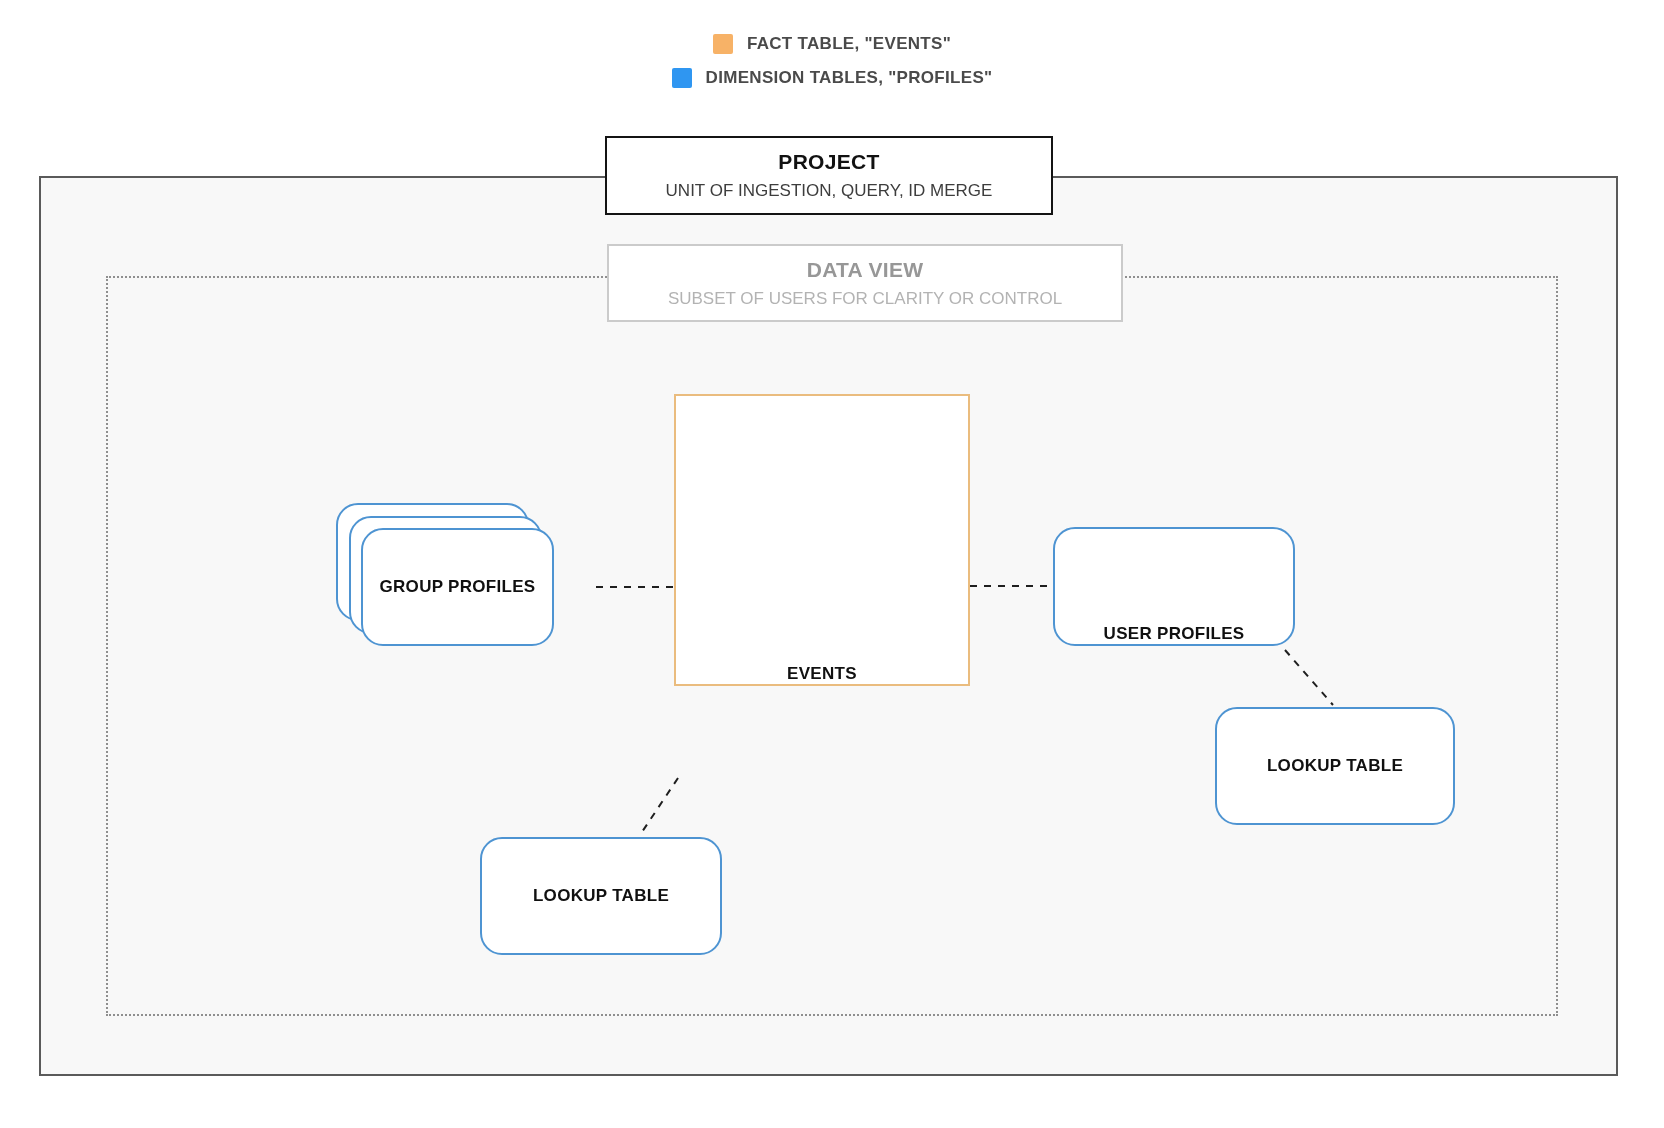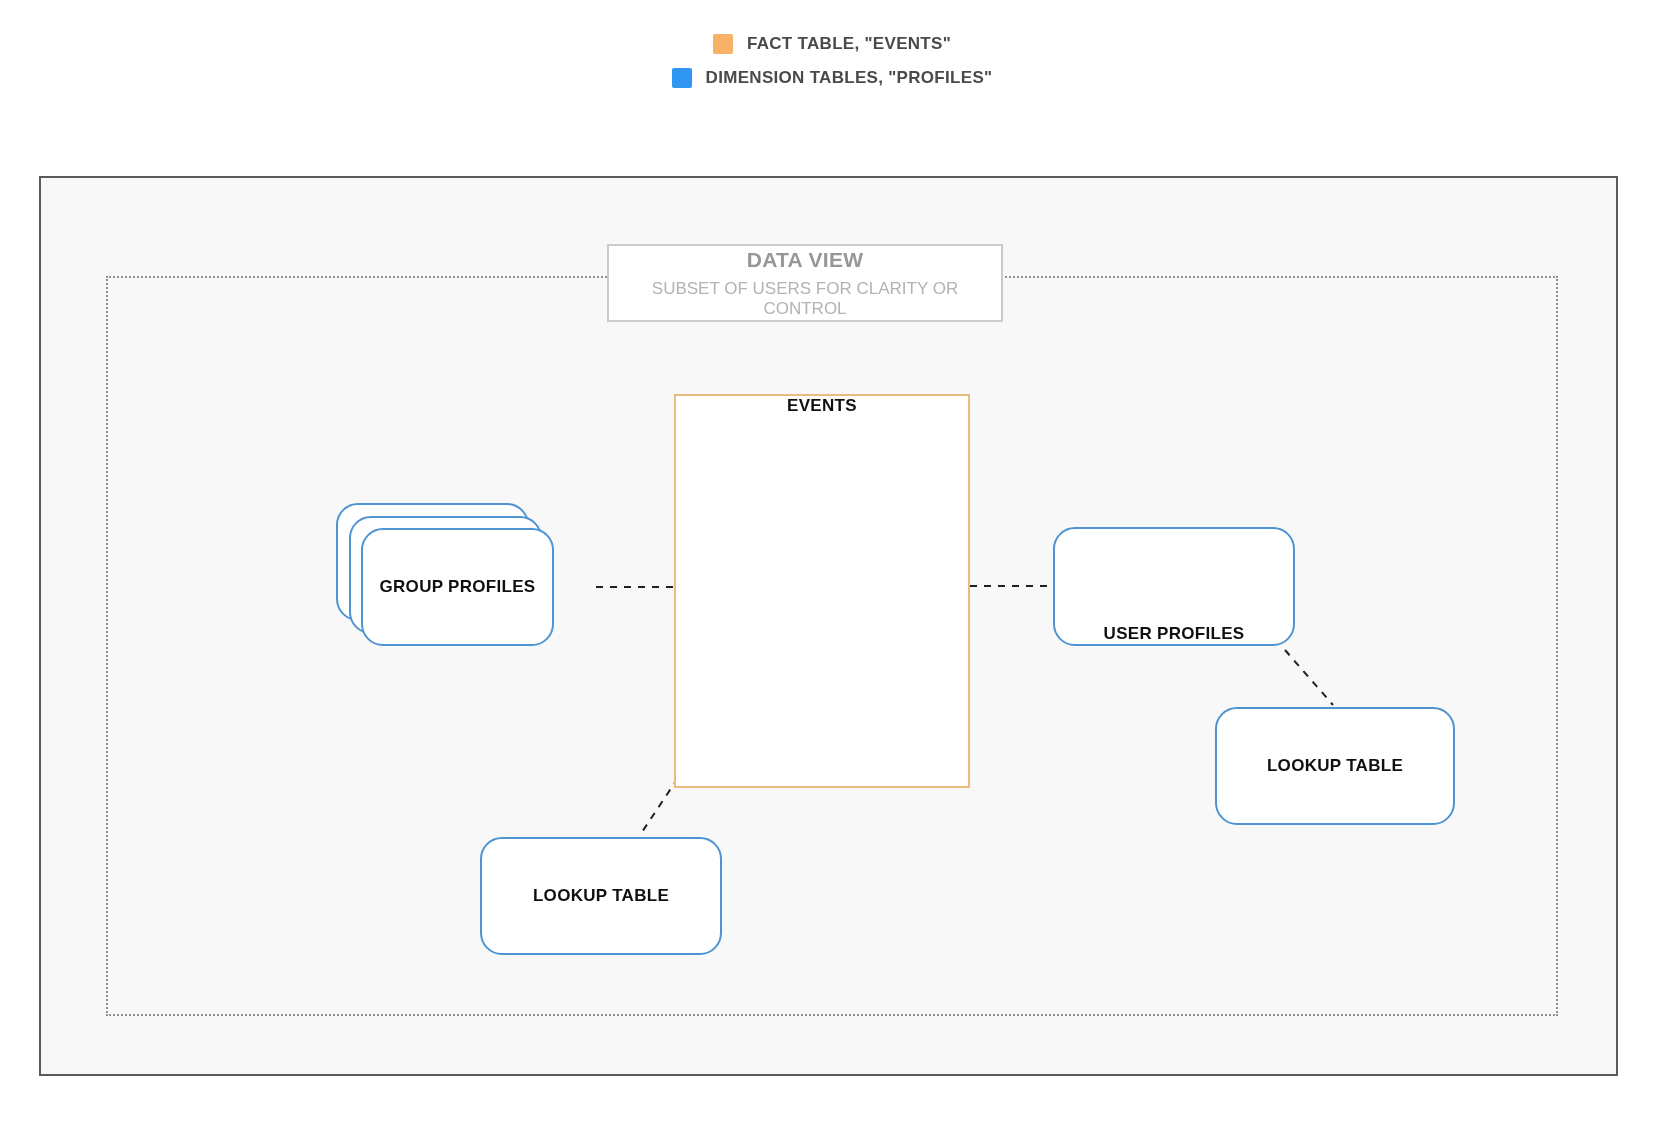--- a/index.html
+++ b/index.html
@@ -41,39 +41,39 @@
     align-items: center; justify-content: center; gap: 7px;
     background: #ffffff; z-index: 5; text-align: center;
   }
   .project-box {
     left: 605px; top: 136px; width: 448px; height: 79px;
     border: 2px solid #141414;
   }
   .project-title { font-size: 21px; font-weight: bold; color: #111111; letter-spacing: 0.3px; }
   .project-subtitle { font-size: 17px; color: #3d3d3d; }
   .dataview-box {
-    left: 607px; top: 244px; width: 396px; height: 78px;
+    left: 607px; top: 244px; width: 516px; height: 78px;
     border: 2px solid #cbcbcb;
   }
   .dataview-title { font-size: 21px; font-weight: bold; color: #979797; letter-spacing: 0.3px; }
   .dataview-subtitle { font-size: 17px; color: #b3b3b3; }
 
   
   .connectors { position: absolute; inset: 0; z-index: 3; }
   .connectors line {
     stroke: #1f1f1f; stroke-width: 2; stroke-dasharray: 7 7;
   }
 
   
   .node-label { font-size: 17px; font-weight: bold; color: #101010; letter-spacing: 0.3px; }
 
   .events-node {
-    position: absolute; left: 674px; top: 394px; width: 296px; height: 394px;
+    position: absolute; left: 674px; top: 394px; width: 296px; height: 292px;
     background: #ffffff; border: 2px solid #eabc7e; z-index: 4;
-    display: flex; align-items: flex-start; justify-content: center;
+    display: flex; align-items: flex-end; justify-content: center;
   }
 
   .dim-card {
     background: #ffffff; border: 2px solid #4e94d2; border-radius: 22px;
   }
   .dim-node {
     position: absolute; z-index: 4;
     display: flex; align-items: center; justify-content: center;
   }
   .user-profiles-node  { left: 1053px; top: 527px; width: 242px; height: 119px; align-items: flex-end; }
@@ -130,19 +130,23 @@
   </div>
 
   <div class="dim-node dim-card lookup-right-node">
     <span class="node-label">LOOKUP TABLE</span>
   </div>
 
   <div class="dim-node dim-card lookup-left-node">
     <span class="node-label">LOOKUP TABLE</span>
   </div>
 
+  <div class="header-box project-box">
+    <div class="project-title">PROJECT</div>
+    <div class="project-subtitle">UNIT OF INGESTION, QUERY, ID MERGE</div>
+  </div>
 
   <div class="header-box dataview-box">
     <div class="dataview-title">DATA VIEW</div>
     <div class="dataview-subtitle">SUBSET OF USERS FOR CLARITY OR CONTROL</div>
   </div>
 
 </div>
 
 </body></html>

